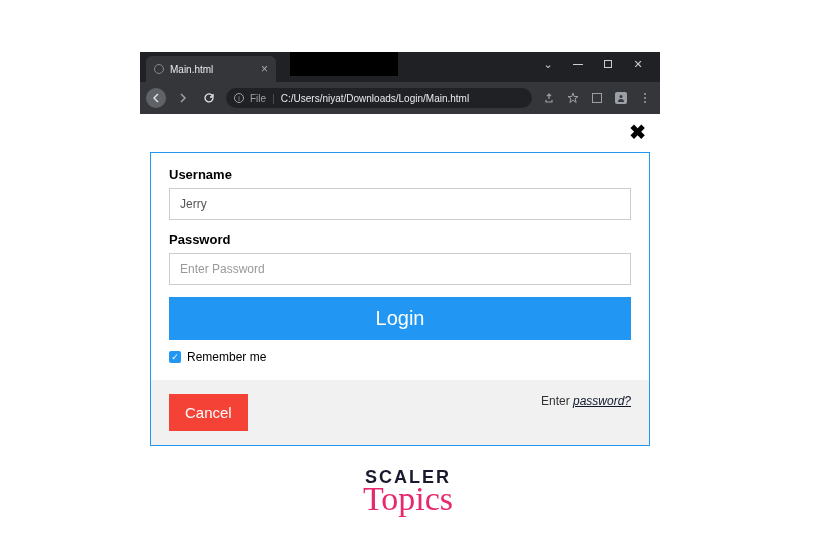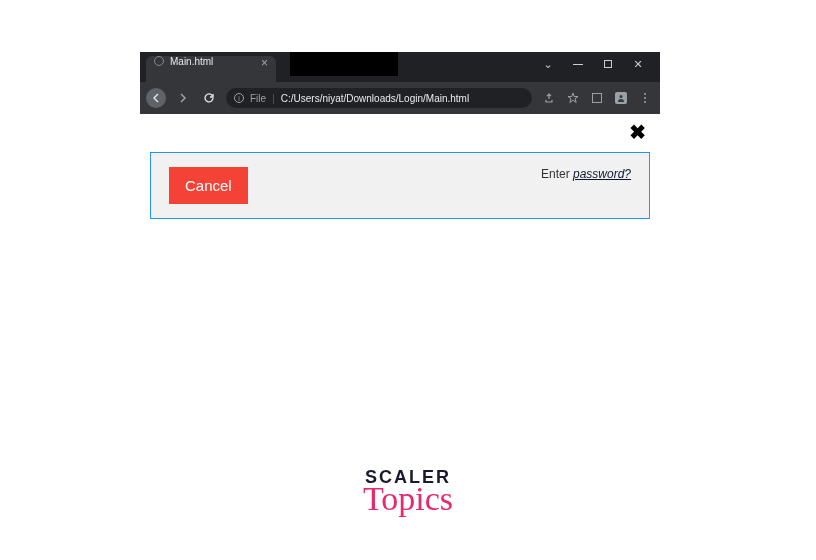--- a/index.html
+++ b/index.html
@@ -31,20 +31,21 @@
       align-items: flex-end;
       height: 100%;
       padding-left: 6px;
     }
     .tab {
       background: #35363a;
       height: 26px;
       width: 130px;
       border-radius: 6px 6px 0 0;
       display: flex;
+      align-items: center;
       padding: 0 8px;
       color: #e8eaed;
       font-size: 10px;
       gap: 6px;
     }
     .tab-favicon {
       width: 10px;
       height: 10px;
       border: 1px solid #888;
       border-radius: 50%;
@@ -336,20 +337,34 @@
             <span></span>
           </span>
       </span>
     </div>
   </div>
 
   <div class="page-content">
     <span class="modal-close">✖</span>
 
     <div class="login-form">
+      <div class="form-body">
+        <label class="form-label">Username</label>
+        <div class="form-input">Jerry</div>
+
+        <label class="form-label">Password</label>
+        <div class="form-input placeholder-style">Enter Password</div>
+
+        <button class="login-btn">Login</button>
+
+        <div class="remember-row">
+          <span class="checkbox">✓</span>
+          <span>Remember me</span>
+        </div>
+      </div>
 
       <div class="form-footer">
         <button class="cancel-btn">Cancel</button>
         <span class="forgot">
           <span>Enter </span><a href="#">password?</a>
         </span>
       </div>
     </div>
   </div>
 </div>

